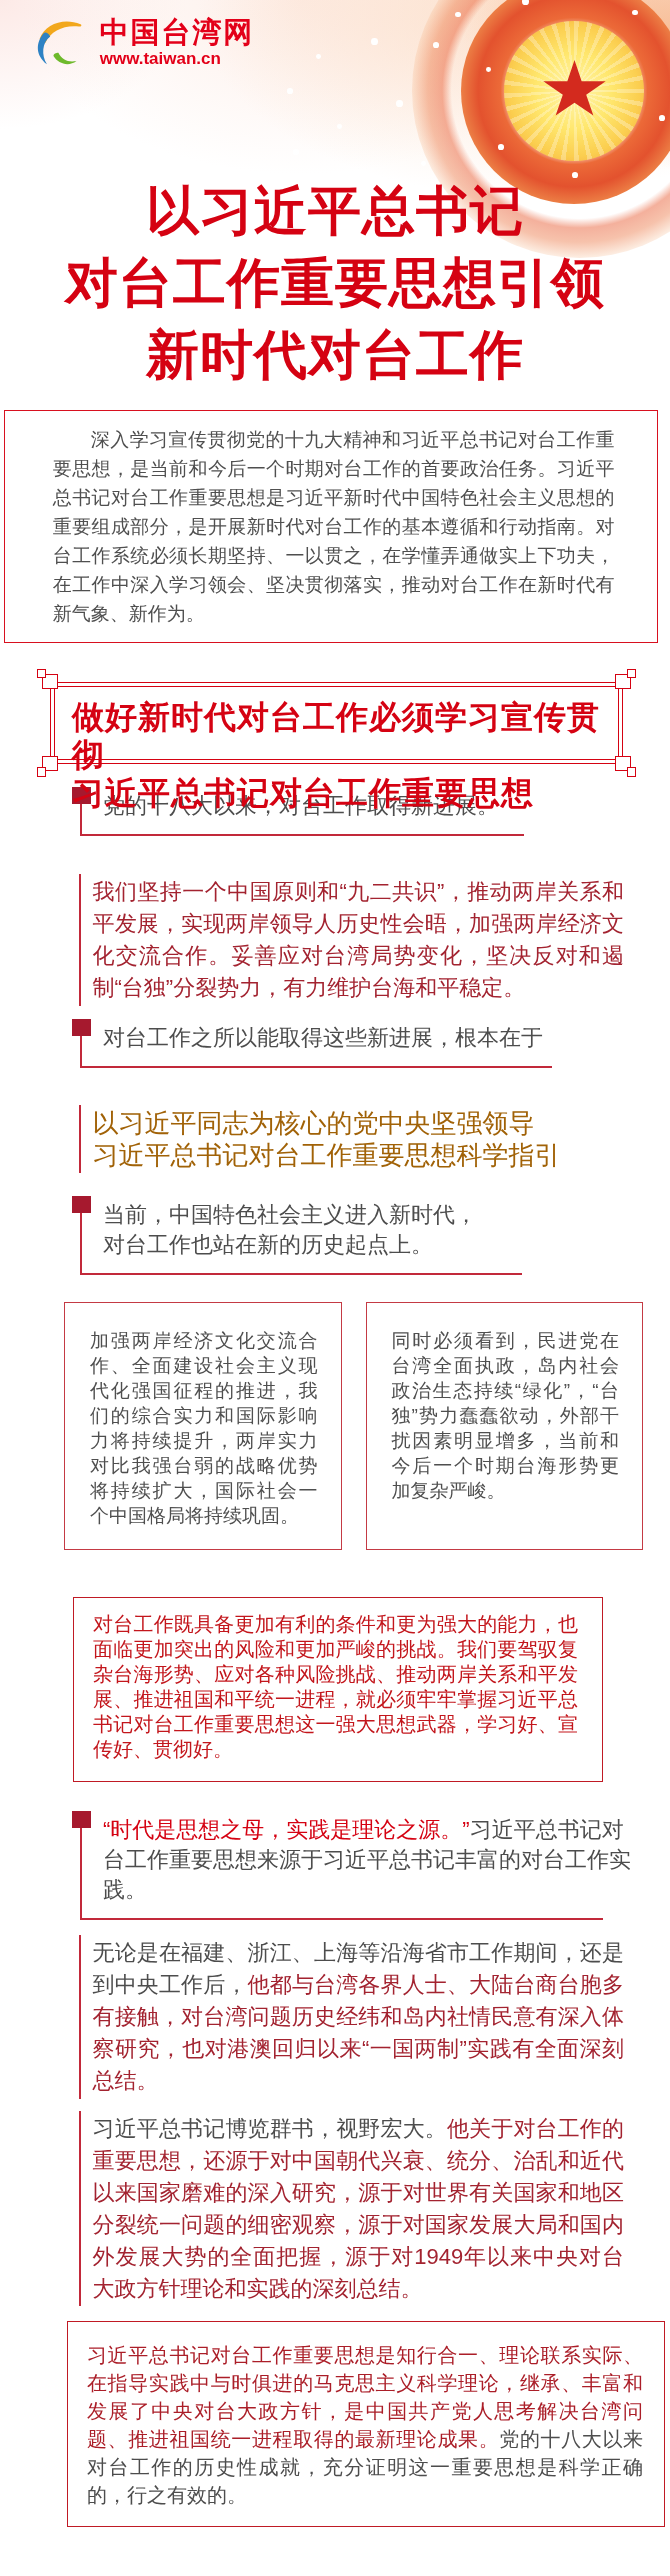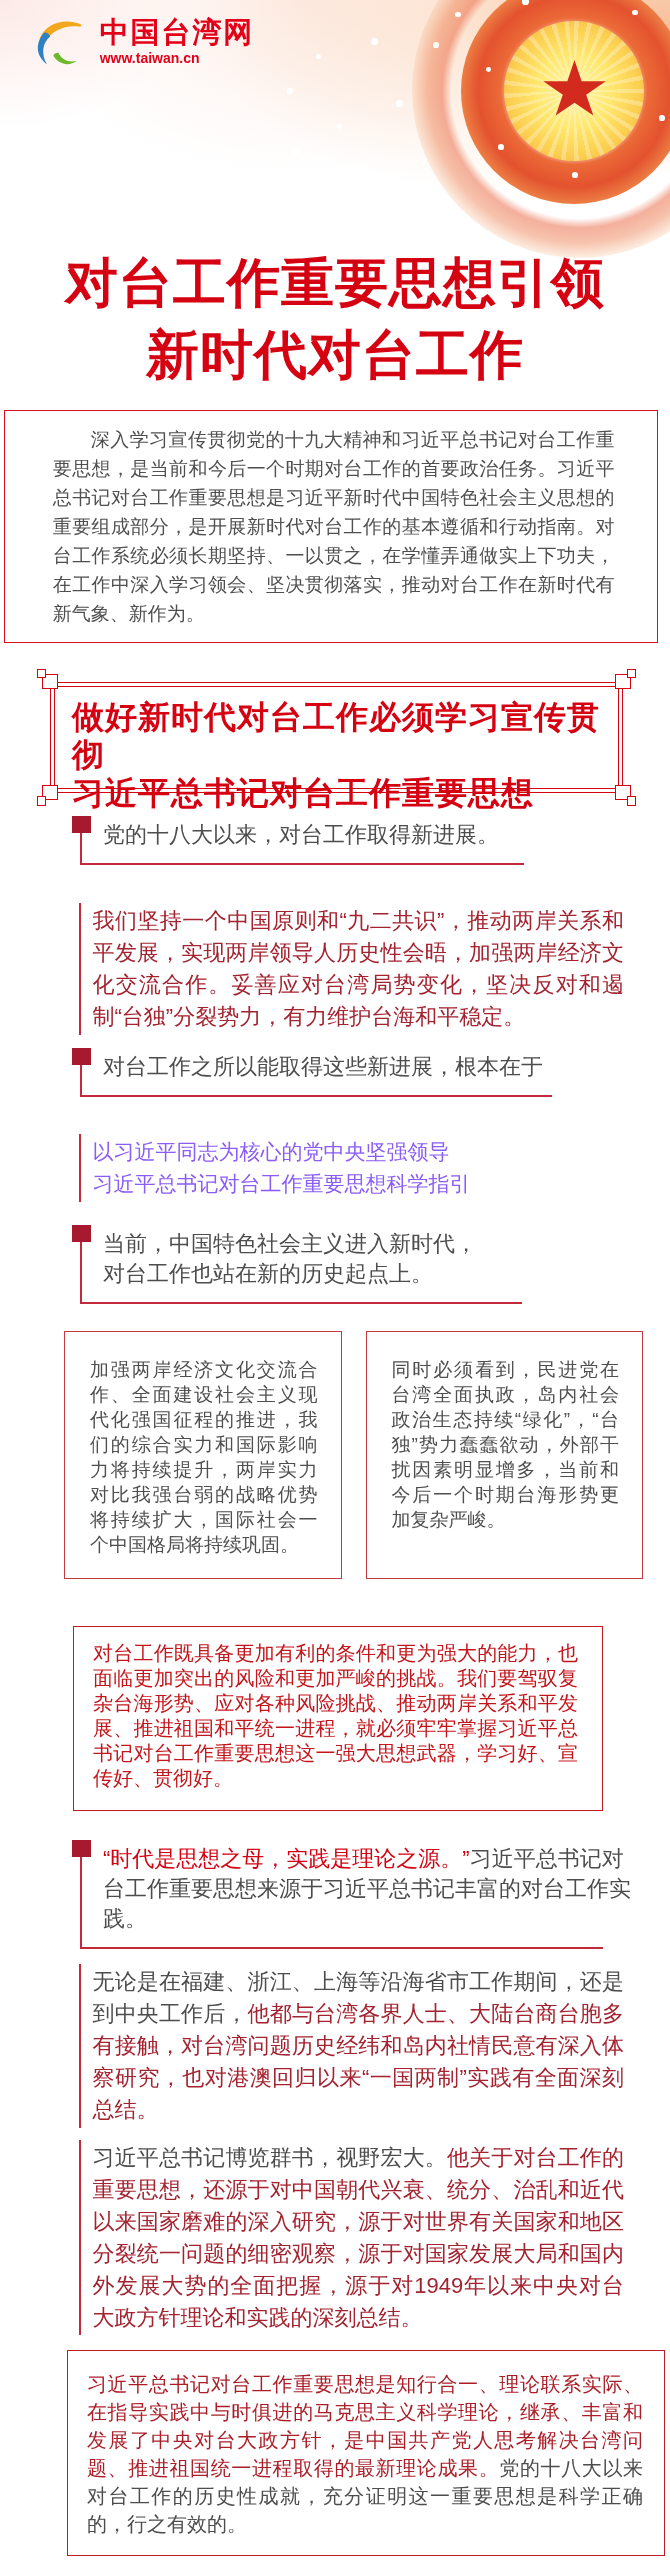--- a/index.html
+++ b/index.html
@@ -25,32 +25,32 @@
       repeating-conic-gradient(rgba(255,255,255,.28) 0deg 4deg, rgba(255,255,255,0) 4deg 11deg),
       radial-gradient(circle, #fff6b6 0%, #ffe76e 38%, #fbce4f 66%, #f3a33f 90%, #ee8c3c 100%); }
   .star { position:absolute; left:542px; top:60px; width:65px; height:61px; background:#d32a1e;
     clip-path:polygon(50% 0%, 61% 35%, 98% 35%, 68% 57%, 79% 91%, 50% 70%, 21% 91%, 32% 57%, 2% 35%, 39% 35%); }
   .dots i { position:absolute; background:#ffffff; border-radius:50%; display:block; }
 
   
   .logo { position:absolute; top:15.3px; left:33px; display:flex; align-items:center; z-index:5; }
   .logo-glyph { width:59px; height:56px; margin-right:7.7px; }
   .logo-text .cn { color:#e30019; font-size:29px; font-weight:bold; letter-spacing:1.9px; line-height:31px; }
-  .logo-text .url { color:#e30019; font-size:14px; font-weight:bold; line-height:21px; }
+  .logo-text .url { color:#e30019; font-size:17px; font-weight:bold; line-height:21px; }
 
   
   .title { margin-top:175px; text-align:center; color:#d50212; font-size:53px; line-height:72px;
     font-weight:900; letter-spacing:1px; position:relative; z-index:3; }
 
   
   .intro-box { margin:19px 12.4px 0 3.8px; border:1.9px solid #d8101f; padding:14.4px 42px 13.4px 48px; }
   .intro-box p { color:#4f4f4f; font-size:19px; line-height:29px; text-indent:2em; text-align:justify; }
 
   
-  .banner { position:relative; margin:39px 47px 0 50px; height:111px; border:1.9px solid #d50212; }
+  .banner { position:relative; margin:39px 47px 0 50px; height:82px; border:1.9px solid #d50212; }
   .banner::before { content:""; position:absolute; inset:2.9px; border:1px solid #d50212; }
   .knot { position:absolute; width:15.3px; height:15.3px; border:1.9px solid #d50212; background:#fff; z-index:2; }
   .knot::after { content:""; position:absolute; width:7.7px; height:7.7px; border:1.9px solid #d50212; background:#fff; }
   .knot.tl { left:-8.6px; top:-8.6px; }  .knot.tl::after { left:-6.7px; top:-6.7px; }
   .knot.tr { right:-8.6px; top:-8.6px; } .knot.tr::after { right:-6.7px; top:-6.7px; }
   .knot.bl { left:-8.6px; bottom:-8.6px; }  .knot.bl::after { left:-6.7px; bottom:-6.7px; }
   .knot.br { right:-8.6px; bottom:-8.6px; } .knot.br::after { right:-6.7px; bottom:-6.7px; }
   .banner-text { position:relative; padding:15.3px 0 0 21px; color:#d50212; font-size:32px; line-height:38px;
     font-weight:900; letter-spacing:1px; z-index:1; }
 
@@ -60,21 +60,21 @@
   .quote .vline { position:absolute; left:7.7px; top:17px; bottom:0; width:1.9px; background:#c2293a; }
   .quote .hline { position:absolute; left:7.7px; bottom:0; height:1.9px; background:#c2293a; }
   .quote p { color:#4d4d4d; font-size:22px; line-height:30px; }
   .quote .seg-red { color:#d50212; font-weight:normal; }
 
   
   .barpara { margin-left:79px; margin-right:46px; border-left:2.9px solid #c2293a; padding:1.9px 0 1.9px 11.5px; }
   .barpara p { font-size:22px; line-height:32px; text-align:justify; }
   .seg-gray { color:#4d4d4d; }
   .seg-darkred { color:#a32330; }
-  .keypoints p { color:#8b5cf6; font-size:21px; line-height:32px; }
+  .keypoints p { color:#a16207; font-size:26px; line-height:32px; }
 
   
   .columns { display:flex; margin:27px 27px 0 64px; gap:24px; }
   .colbox { width:278px; border:1.9px solid #c43a44; padding:25px 23px 21px 25px; }
   .colbox p { color:#4f4f4f; font-size:19px; line-height:25px; text-align:justify; }
 
   
   .redbox { margin:47px 0 0 73px; width:530px; border:1.9px solid #c01a24; padding:14px 24px 19px 19px; }
   .redbox p { color:#c3161c; font-size:20px; line-height:25px; text-align:justify; }
   .finalbox { margin:14.4px 0 0 67px; width:598px; border:1.9px solid #c01a24; padding:19px 21px 17px 19px; }
@@ -127,21 +127,21 @@
       <path d="M13 20 C3 32 3 47 17 58 C10 47 11 31 21 24 C19 20 15 18 13 20 Z" fill="#2e82c4"></path>
       <path d="M25 48 C31 58 44 61 53 54 C44 56 35 53 31 44 C28 44 25 45 25 48 Z" fill="#6eb92b"></path>
     </svg>
     <div class="logo-text">
       <div class="cn">中国台湾网</div>
       <div class="url">www.taiwan.cn</div>
     </div>
   </div>
 
   <h1 class="title">
-    <br>
+    <span>以习近平总书记</span><br>
     <span>对台工作重要思想引领</span><br>
     <span>新时代对台工作</span>
   </h1>
 
   <section class="intro-box">
     <p>深入学习宣传贯彻党的十九大精神和习近平总书记对台工作重要思想，是当前和今后一个时期对台工作的首要政治任务。习近平总书记对台工作重要思想是习近平新时代中国特色社会主义思想的重要组成部分，是开展新时代对台工作的基本遵循和行动指南。对台工作系统必须长期坚持、一以贯之，在学懂弄通做实上下功夫，在工作中深入学习领会、坚决贯彻落实，推动对台工作在新时代有新气象、新作为。</p>
   </section>
 
   <section class="banner">
     <span class="knot tl"></span>

